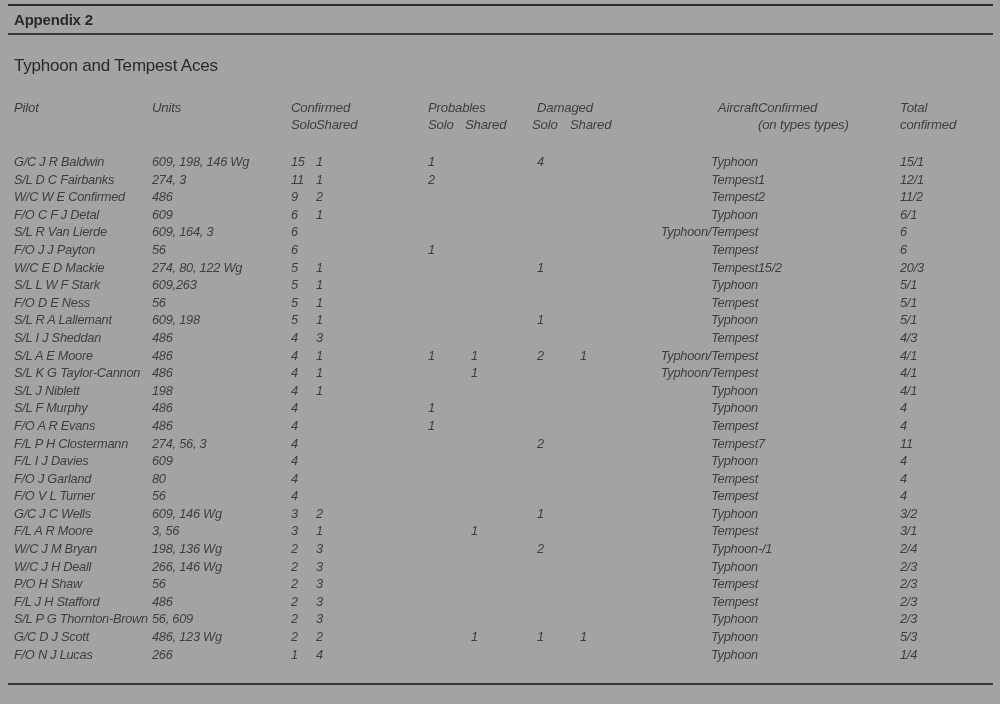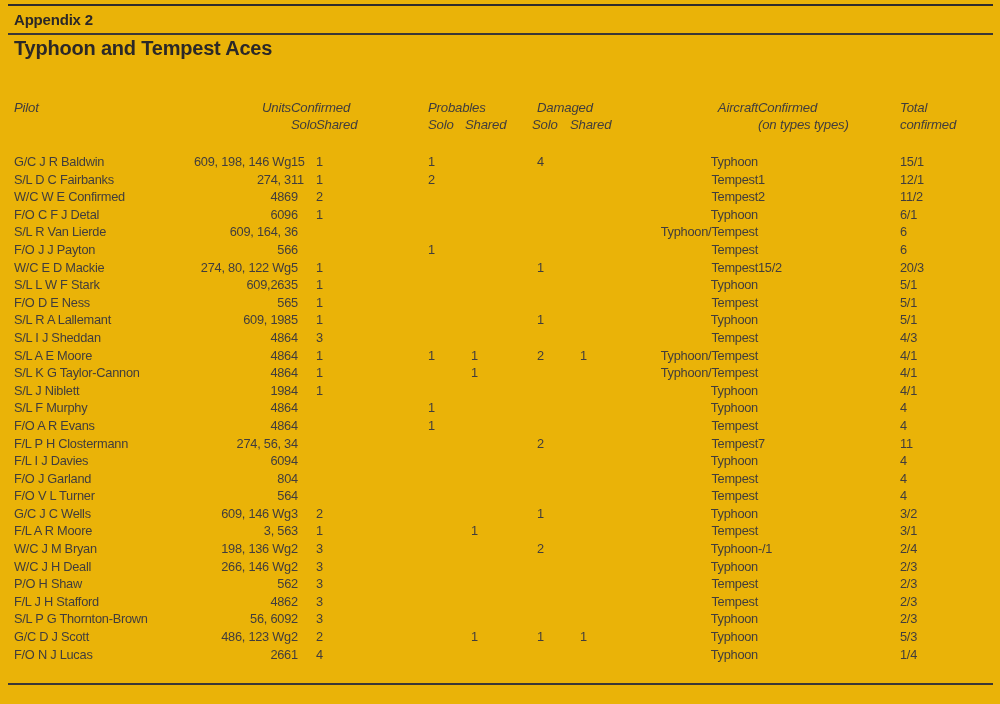--- a/index.html
+++ b/index.html
@@ -1,48 +1,49 @@
 <!DOCTYPE html>
 <html><head>
 <meta charset="utf-8">
 <style>
   html,body{margin:0;padding:0;}
   .page{
     position:relative;
     width:1000px;height:704px;
-    background:#eab308;
+    background:#a3a3a3;
     font-family:"Liberation Sans","DejaVu Sans",sans-serif;
     color:#413d3d;
     overflow:hidden;
   }
   .rule{position:absolute;left:8px;width:985px;background:#2f2c2c;}
   .rule-top{top:4px;height:2px;}
   .rule-under-appendix{top:33px;height:2px;background:#3a3737;}
   .rule-bottom{top:683px;height:2px;background:#3a3737;}
   .appendix-label{
     position:absolute;left:14px;top:11px;
     font-size:15px;font-weight:bold;color:#2b2828;
     letter-spacing:-0.2px;white-space:nowrap;
   }
   .doc-title{
-    position:absolute;left:14px;top:37px;
-    font-size:20px;font-weight:bold;color:#2b2828;
+    position:absolute;left:14px;top:56px;
+    font-size:17px;font-weight:normal;color:#2b2828;
     letter-spacing:-0.2px;white-space:nowrap;
   }
   .grid{
     display:grid;
     grid-template-columns:138px 139px 25px 112px 43px 66px 43px 50px 128px 142px 93px;
+    font-style:italic;
   }
   .thead{
     position:absolute;left:14px;top:99px;width:979px;
-    font-style:italic;font-size:13.2px;line-height:17px;
+    font-size:13.2px;line-height:17px;
     letter-spacing:-0.2px;
   }
   .thead .cell{white-space:nowrap;}
-  .c1{grid-column:1;} .c2{grid-column:2;text-align:right;}
+  .c1{grid-column:1;} .c2{grid-column:2;}
   .c3{grid-column:3;} .c4{grid-column:4;}
   .c5{grid-column:5;} .c6{grid-column:6;}
   .c7{grid-column:7;} .c8{grid-column:8;}
   .c9{grid-column:9;text-align:right;} .c10{grid-column:10;} .c11{grid-column:11;}
   .r1{grid-row:1;} .r2{grid-row:2;}
   .tbody{
     position:absolute;left:14px;top:153px;width:979px;
   }
   .row{
     height:17.6px;

